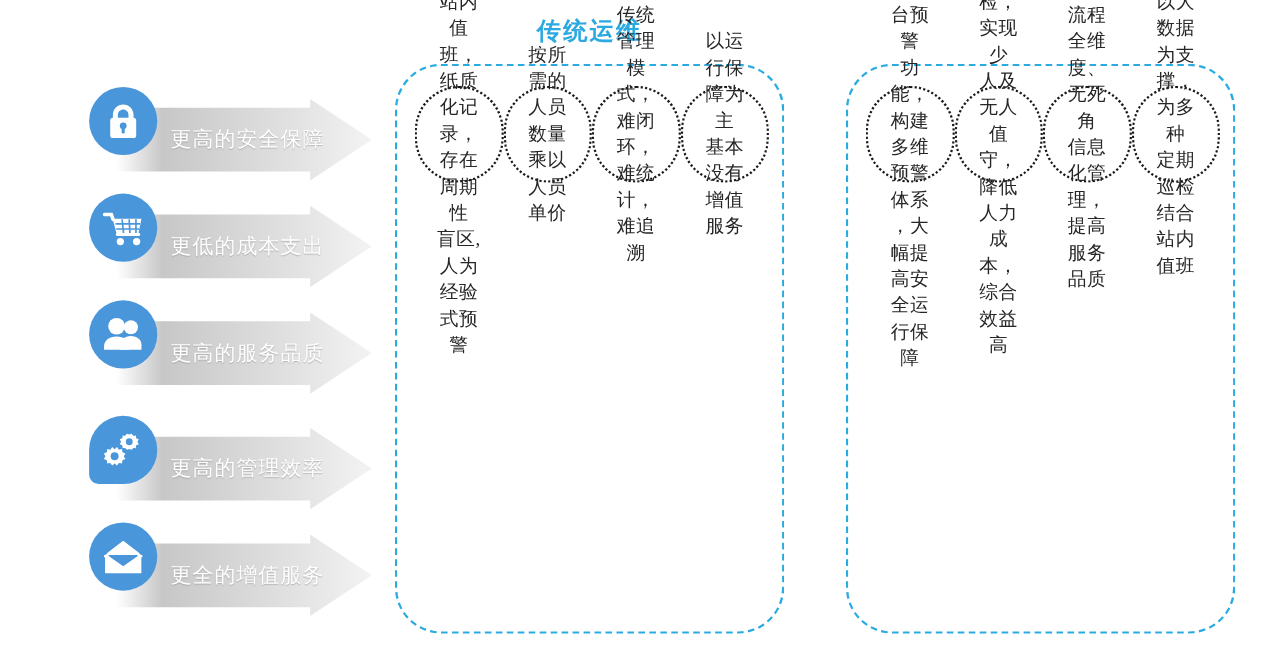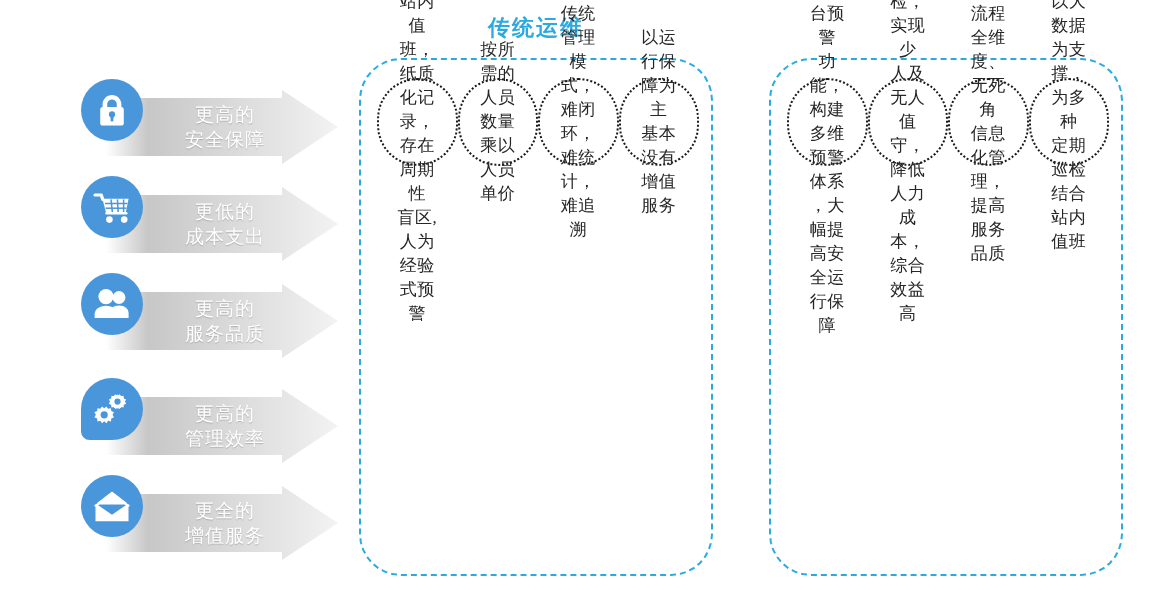--- a/index.html
+++ b/index.html
@@ -18,21 +18,21 @@
   .arrow-wrap{position:absolute;left:106px;top:11px;width:232px;height:74px;}
   .arrow-svg{display:block;width:232px;height:74px;}
   .icon-badge{
     position:absolute;left:81px;top:0px;width:62px;height:62px;
     border-radius:50%;
     display:flex;align-items:center;justify-content:center;
   }
   .icon-badge svg{display:block;}
   .rail-label{
     position:absolute;left:150px;top:6px;width:150px;height:84px;
-    display:flex;flex-direction:column;align-items:center;justify-content:center;
+    display:flex;flex-direction:row;align-items:center;justify-content:center;
     color:#ffffff;font-size:19px;line-height:25px;letter-spacing:1px;
     text-shadow:0 1px 1px rgba(140,140,140,.55);
     white-space:nowrap;
   }
 
   
   .column{
     position:absolute;top:58px;height:518px;
     border:2.5px dashed #29ABE2;
     border-radius:42px;

